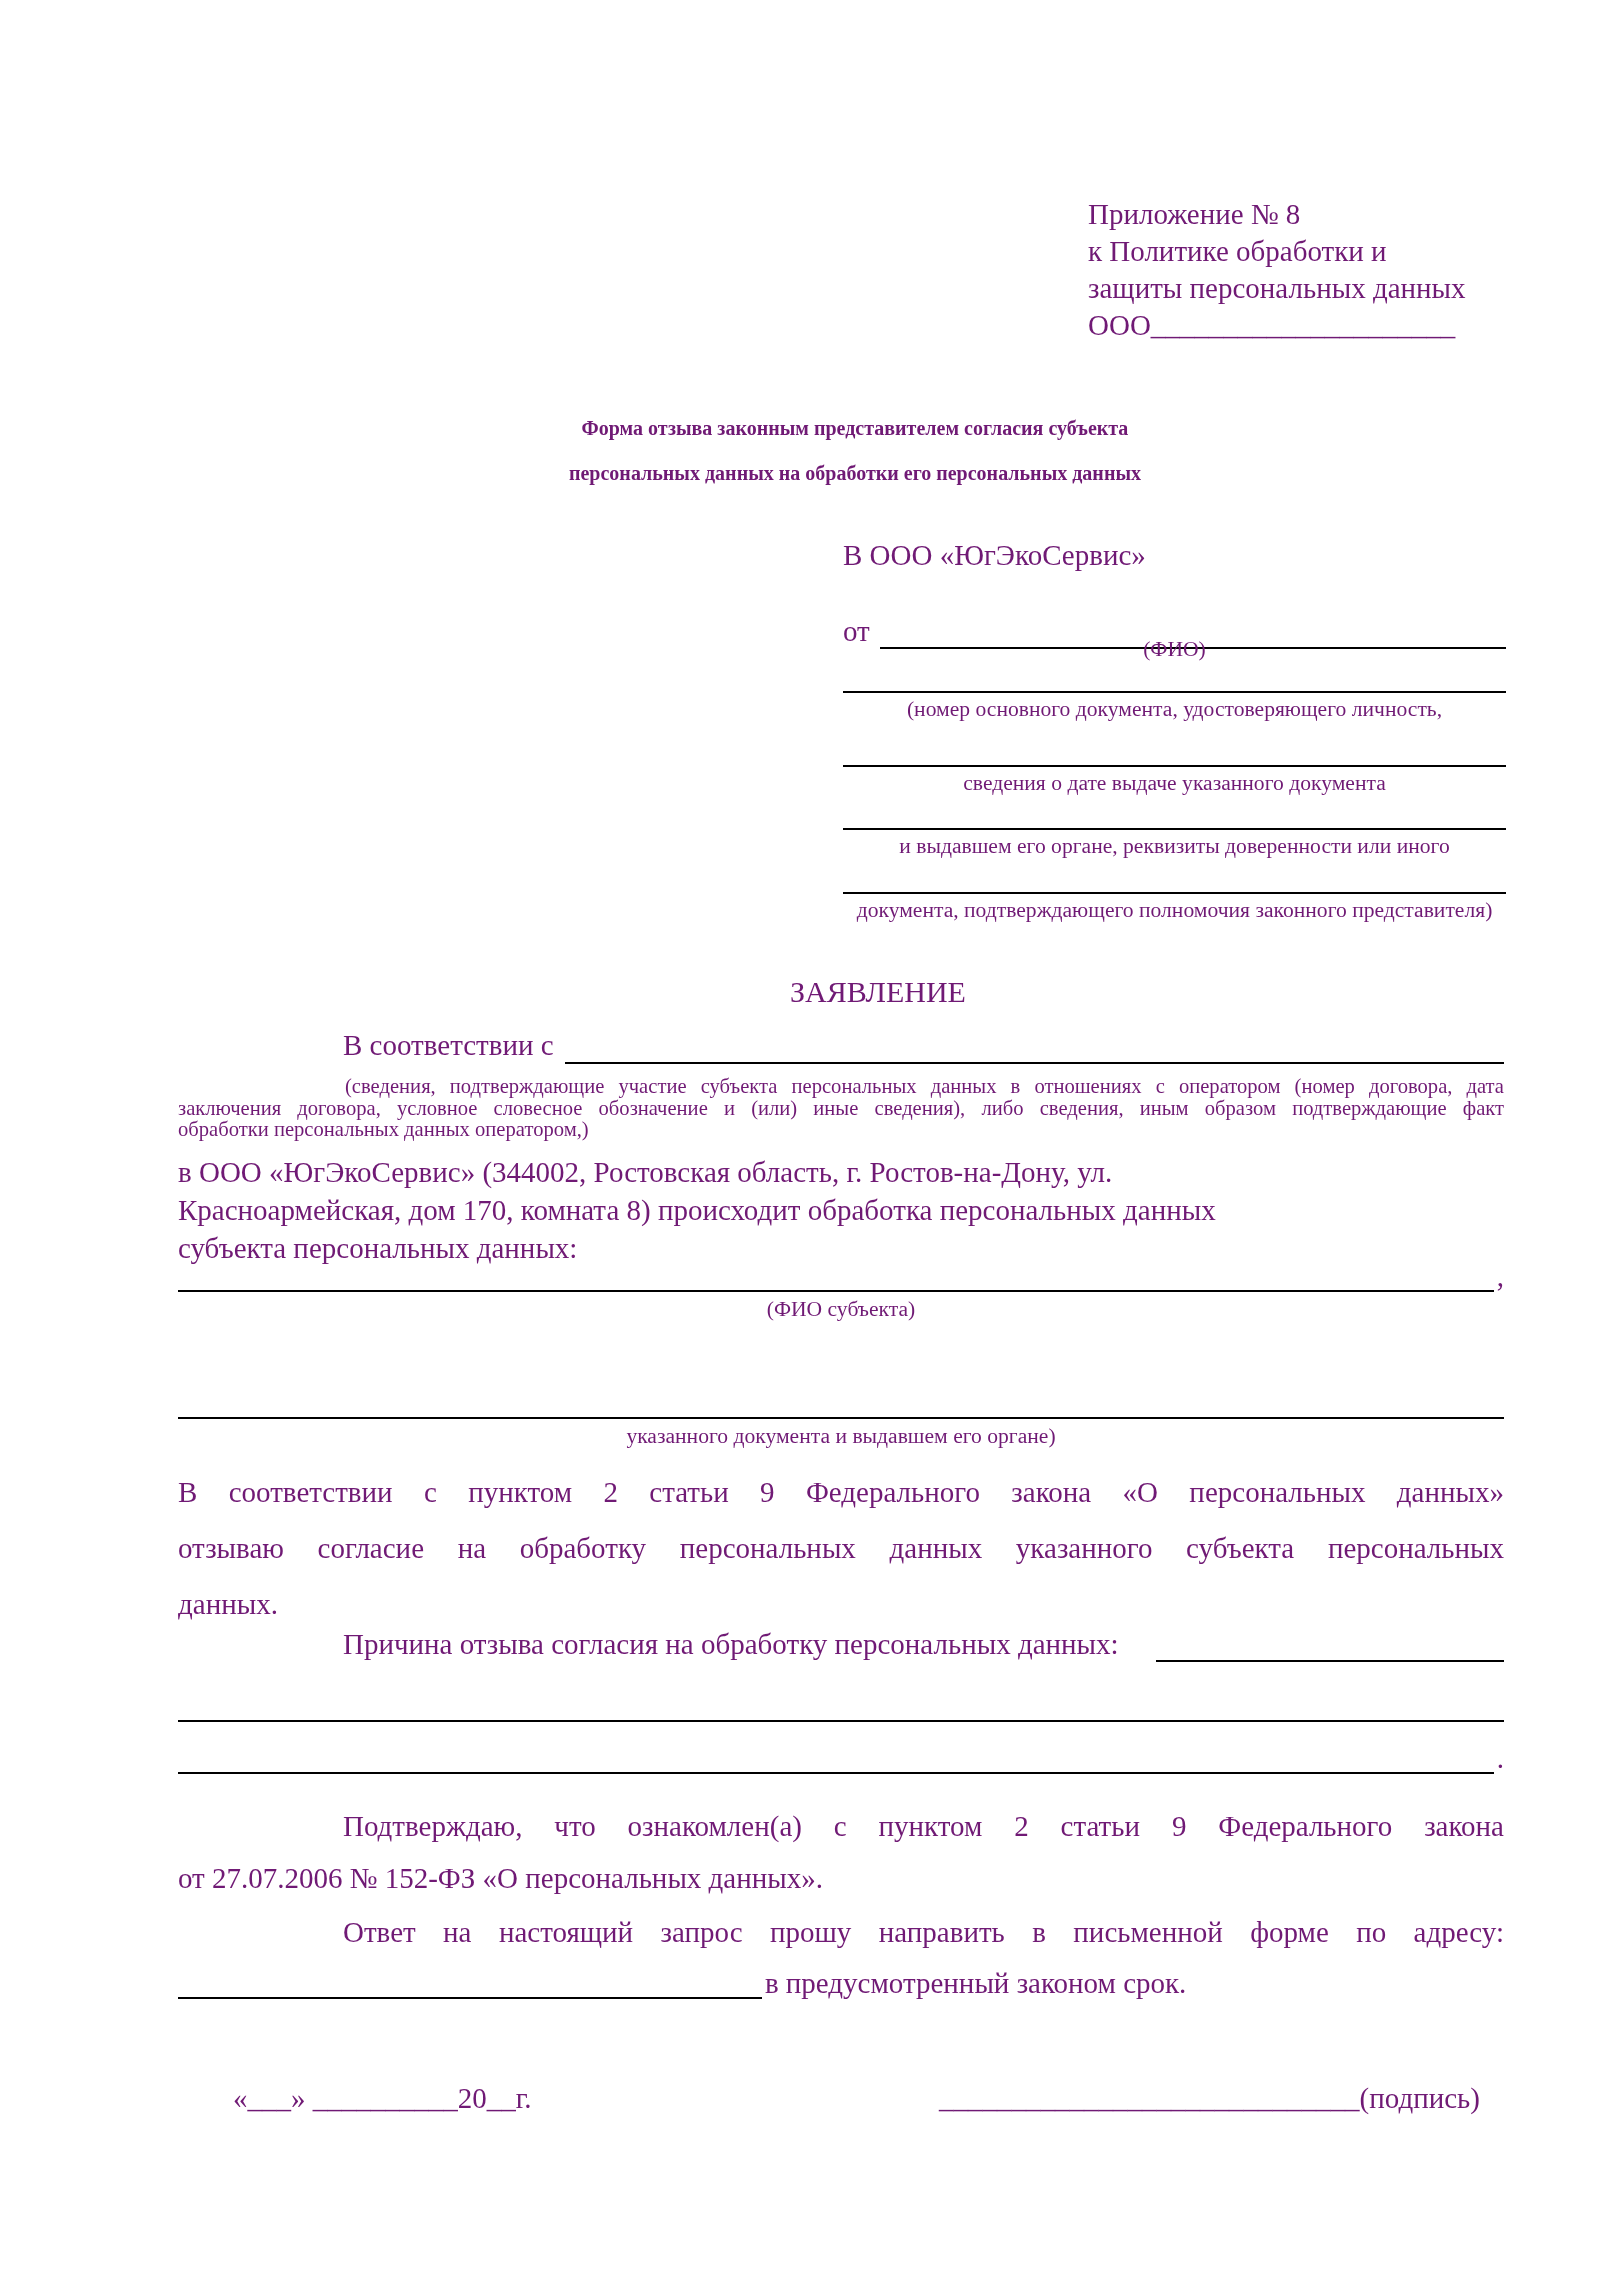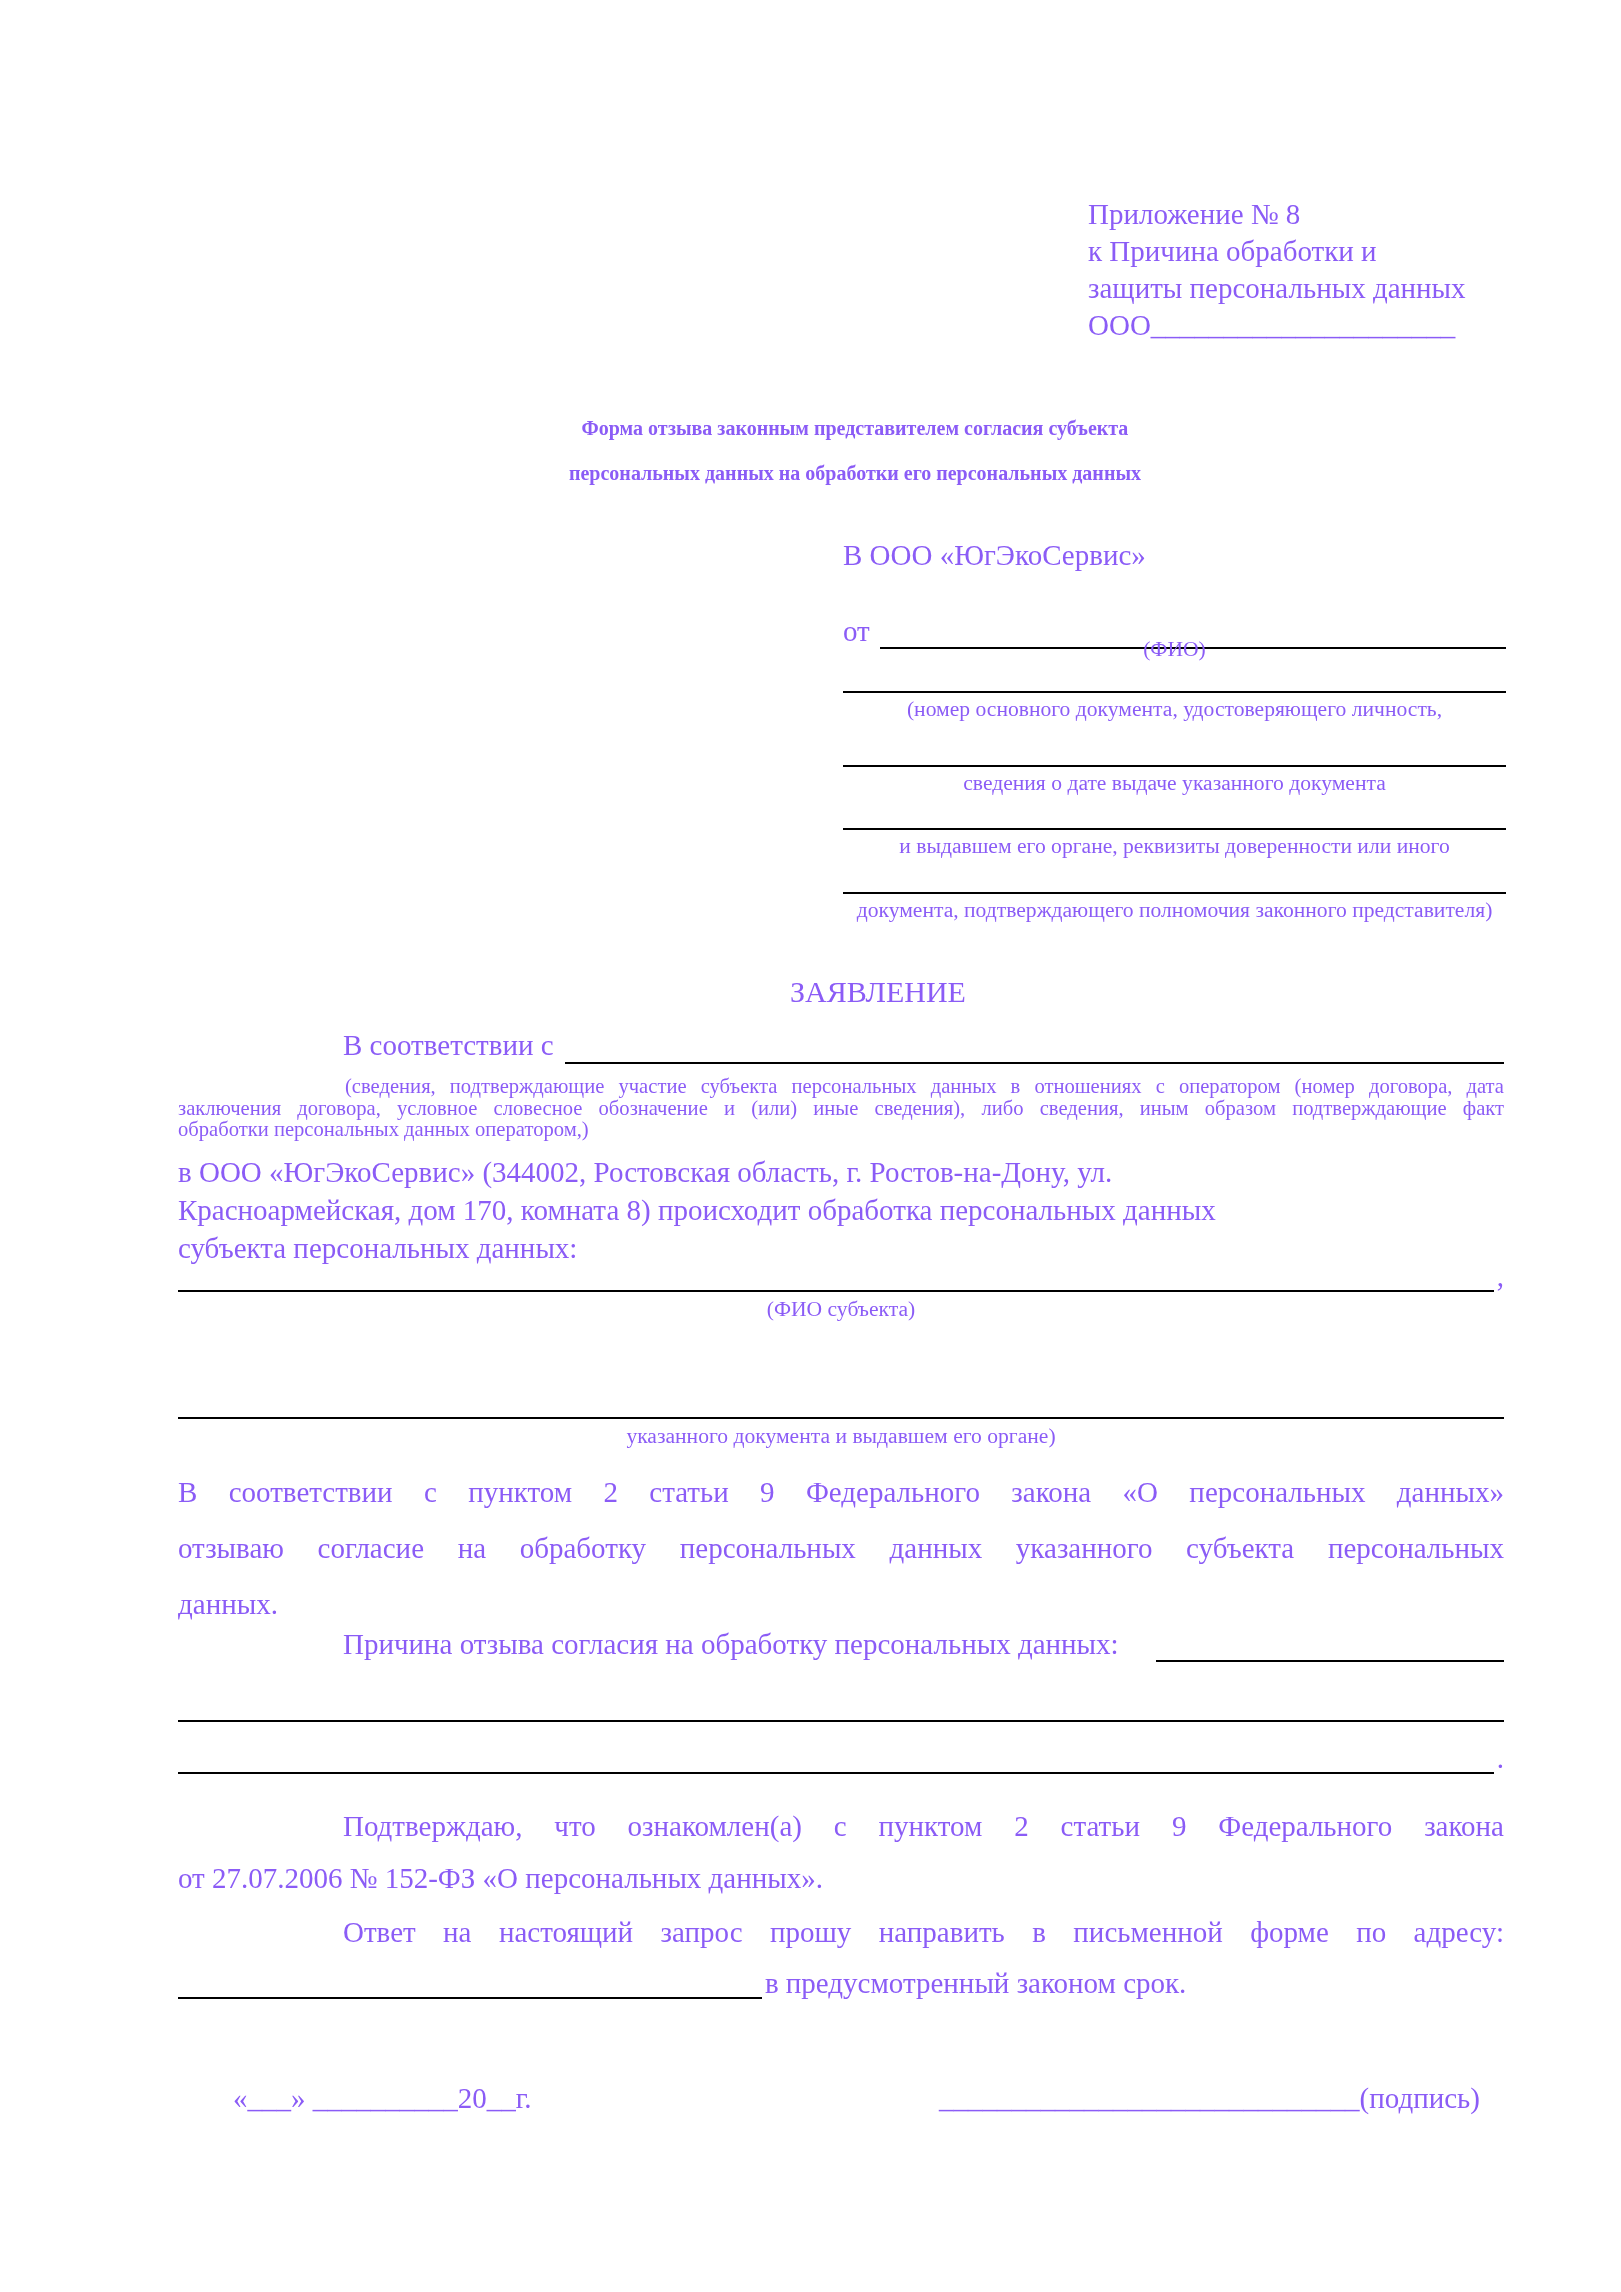--- a/index.html
+++ b/index.html
@@ -1,19 +1,19 @@
 <!DOCTYPE html>
 <html><head>
 <meta charset="utf-8">
 <style>
   html,body{margin:0;padding:0;background:#ffffff;}
   .page{
     position:relative;
     width:1621px;height:2293px;
-    background:#ffffff;color:#8b5cf6;
+    background:#ffffff;color:#701a75;
     font-family:"Liberation Serif","DejaVu Serif",serif;
     overflow:hidden;
   }
   .abs{position:absolute;}
 
   
   .appendix{left:1088px;top:196px;width:412px;font-size:29px;line-height:37px;}
 
   
   .doc-title{left:192px;top:406px;width:1326px;text-align:center;
@@ -78,21 +78,21 @@
   .footer-left{left:233px;top:2082px;font-size:29px;white-space:nowrap;}
   .footer-right{left:178px;top:2082px;width:1302px;text-align:right;font-size:29px;white-space:nowrap;}
 </style>
 </head>
 <body>
 
 <div class="page">
 
   <div class="abs appendix">
     <div>Приложение № 8</div>
-    <div>к Причина обработки и</div>
+    <div>к Политике обработки и</div>
     <div>защиты персональных данных</div>
     <div>ООО_____________________</div>
   </div>
 
   <div class="abs doc-title">
     <div>Форма отзыва законным представителем согласия субъекта</div>
     <div>персональных данных на обработки его персональных данных</div>
   </div>
 
   <div class="abs recipient">В ООО «ЮгЭкоСервис»</div>

